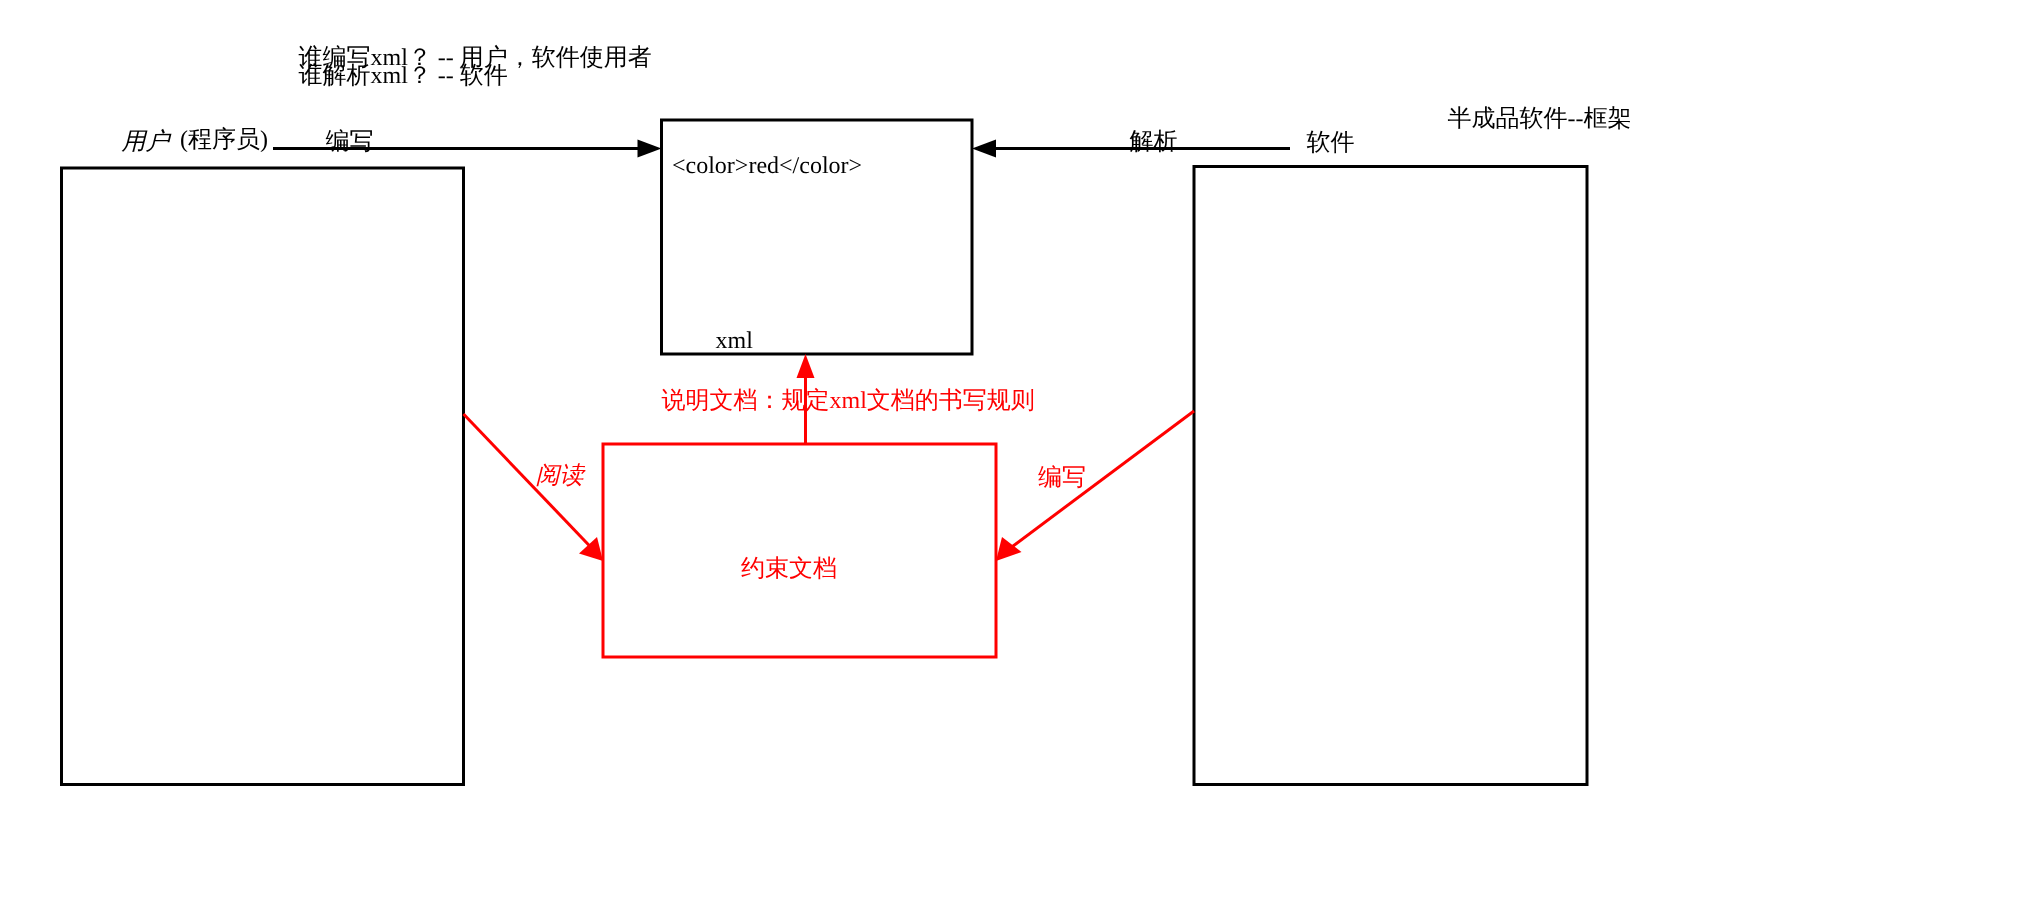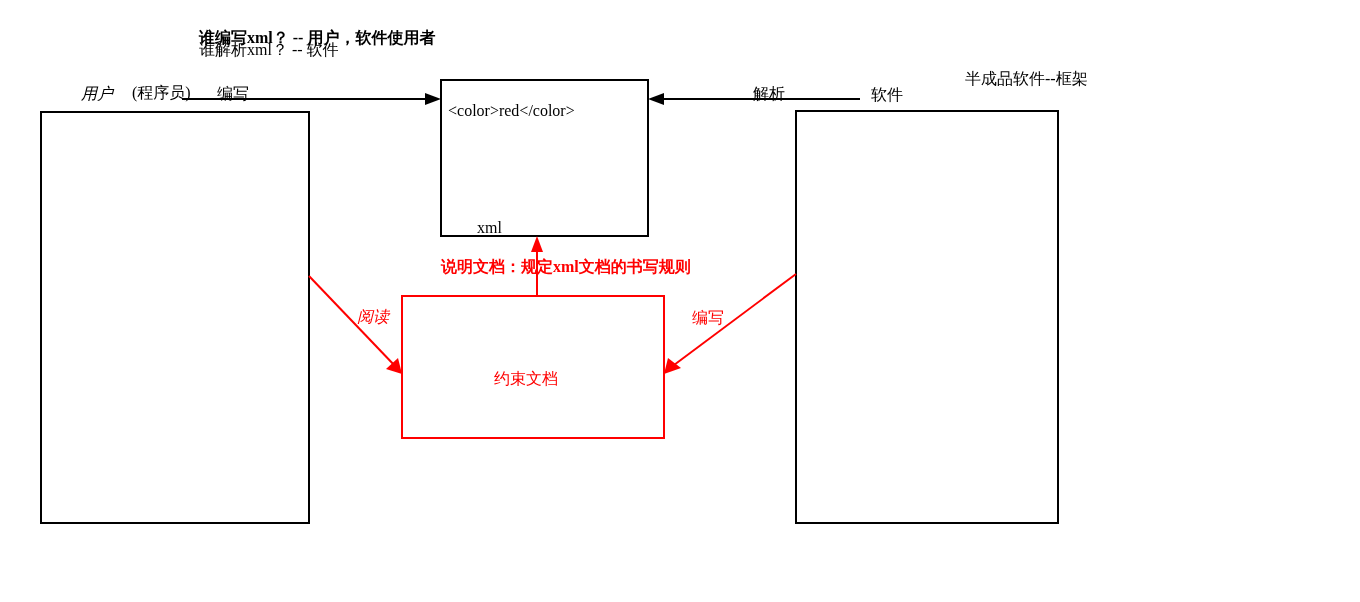--- a/index.html
+++ b/index.html
@@ -23,37 +23,37 @@
     position: absolute;
     left: 0; top: 0;
     width: 1360px;
     height: 602px;
     pointer-events: none;
   }
 </style>
 </head>
 <body>
 
-<div class="label" style="left:199px; top:28px;font-weight:bold;">谁编写xml？ -- 用户，软件使用者</div>
+<div class="label" style="left:199px; top:28px;">谁编写xml？ -- 用户，软件使用者</div>
 <div class="label" style="left:199px; top:40px;">谁解析xml？ -- 软件</div>
 
 <div class="label" style="left:81px; top:84px;font-style:italic;">用户</div>
-<div class="label" style="left:132px; top:83px;">(程序员)</div>
+<div class="label" style="left:120px; top:83px;">(程序员)</div>
 
 <div class="label" style="left:217px; top:84px;">编写</div>
 
 <div class="label" style="left:448px; top:102px;font-family:Liberation Serif, serif;">&lt;color&gt;red&lt;/color&gt;</div>
 <div class="label" style="left:477px; top:219px;">xml</div>
 
 <div class="label" style="left:753px; top:84px;">解析</div>
 
 <div class="label" style="left:871px; top:85px;">软件</div>
 <div class="label" style="left:965px; top:69px;">半成品软件--框架</div>
 
-<div class="label red-text" style="left:441px; top:257px;font-weight:bold;">说明文档：规定xml文档的书写规则</div>
+<div class="label red-text" style="left:441px; top:257px;">说明文档：规定xml文档的书写规则</div>
 <div class="label red-text" style="left:357px; top:307px;font-style:italic;">阅读</div>
 <div class="label red-text" style="left:494px; top:369px;">约束文档</div>
 <div class="label red-text" style="left:692px; top:308px;">编写</div>
 
 <svg class="overlay" viewBox="0 0 1360 602">
 
   <rect x="41" y="112" width="268" height="411" fill="none" stroke="#000" stroke-width="2"></rect>
 
   <rect x="441" y="80" width="207" height="156" fill="none" stroke="#000" stroke-width="2"></rect>
 

